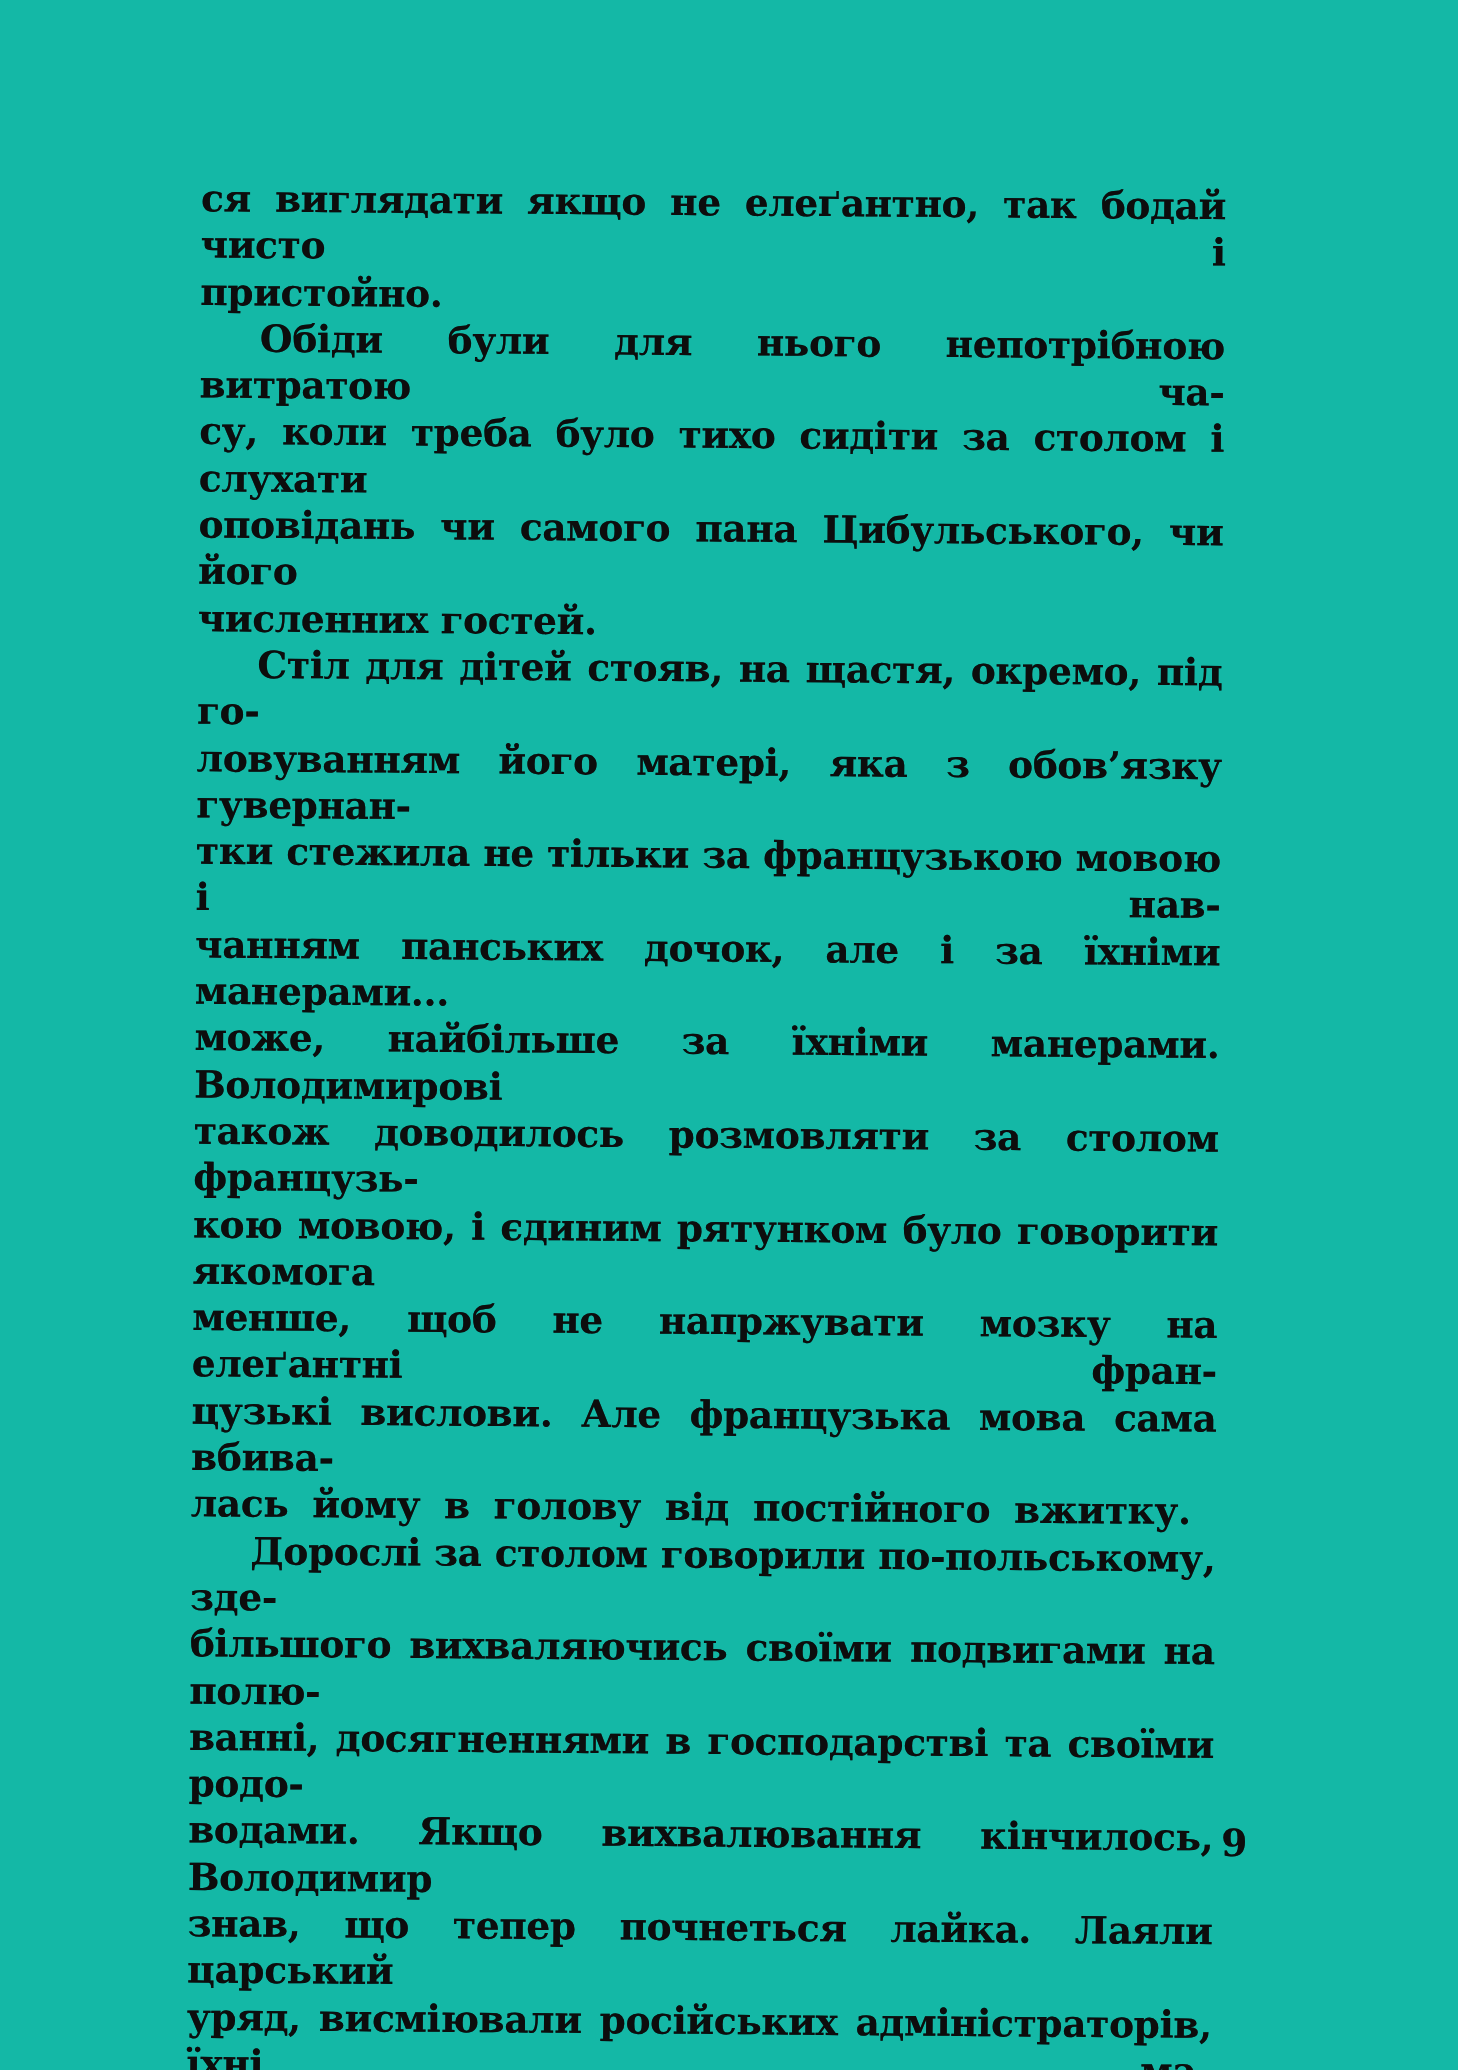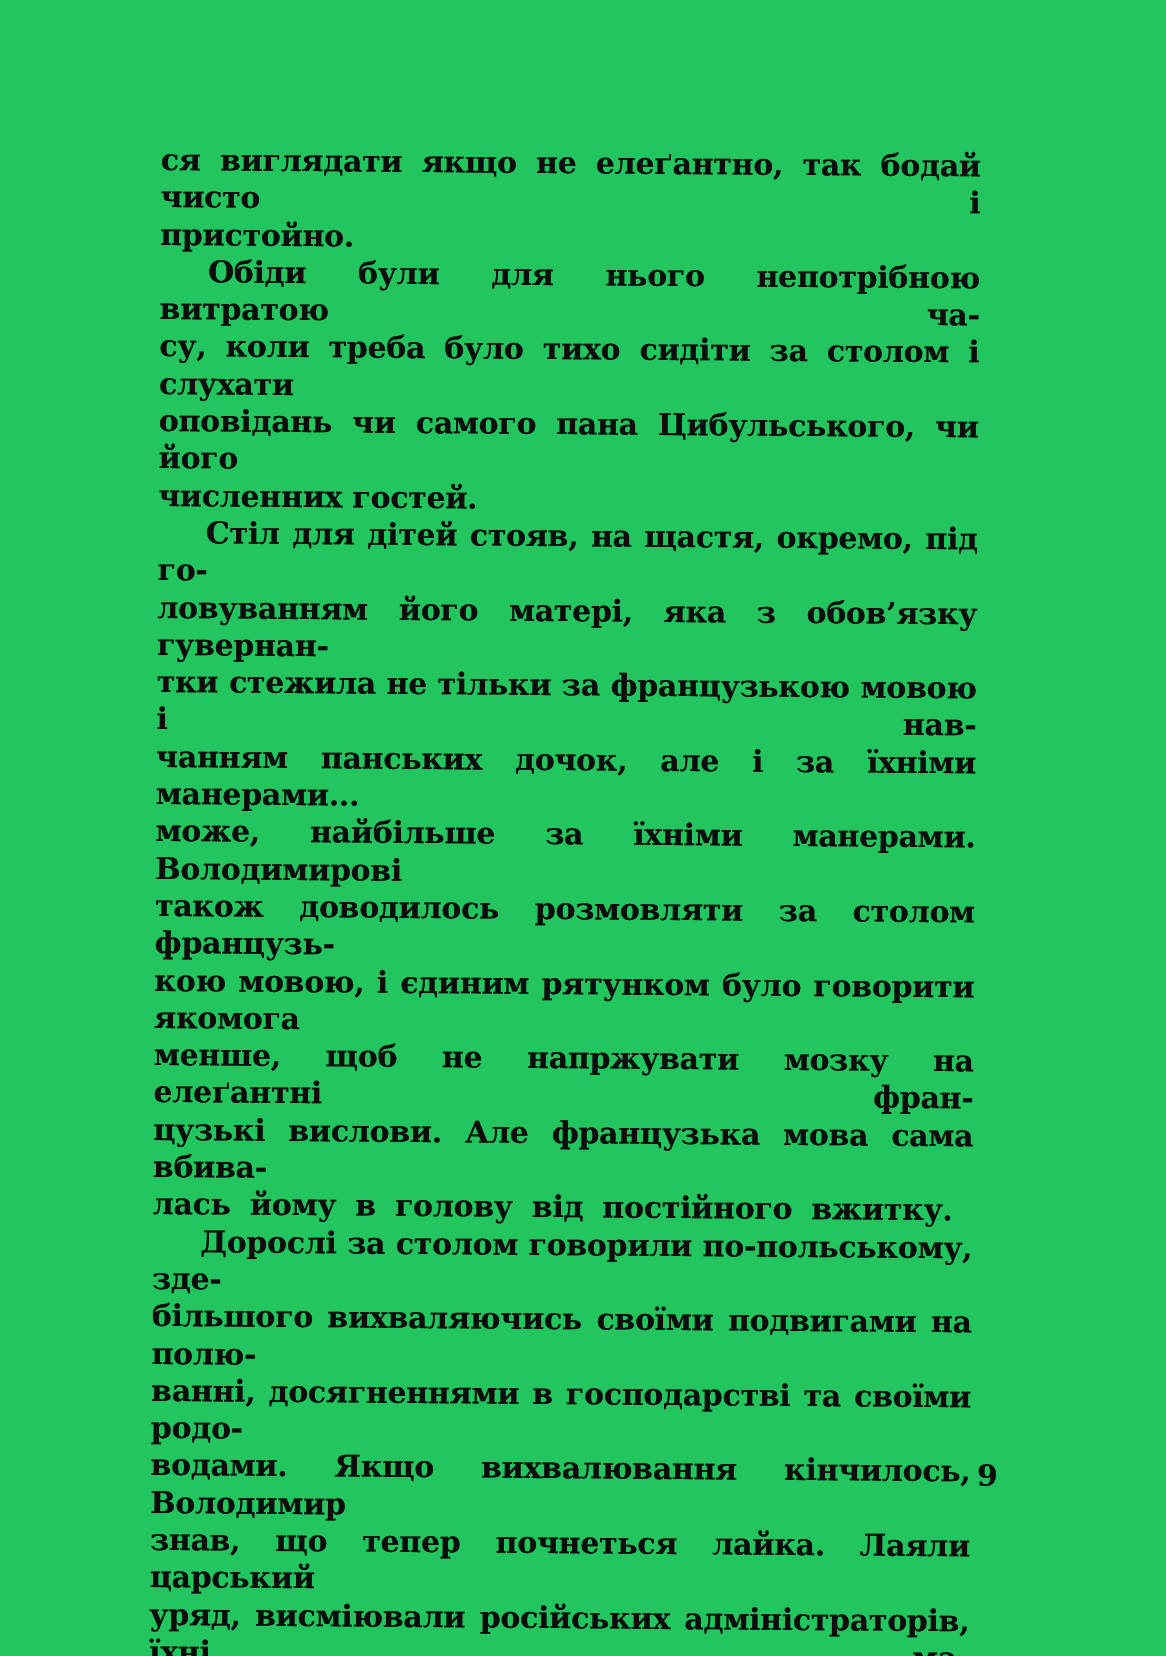--- a/index.html
+++ b/index.html
@@ -7,21 +7,21 @@
     padding: 0;
     width: 1166px;
     height: 1656px;
     background: #ffffff;
     overflow: hidden;
   }
   .page {
     position: relative;
     width: 1166px;
     height: 1656px;
-    background: #22c55e;
+    background: #14b8a6;
     font-family: "DejaVu Serif", serif;
     color: #0d0d0d;
   }
   .text-block {
     position: absolute;
     left: 161px;
     top: 141px;
     width: 820px;
     transform: rotate(0.45deg);
     transform-origin: 0 0;

